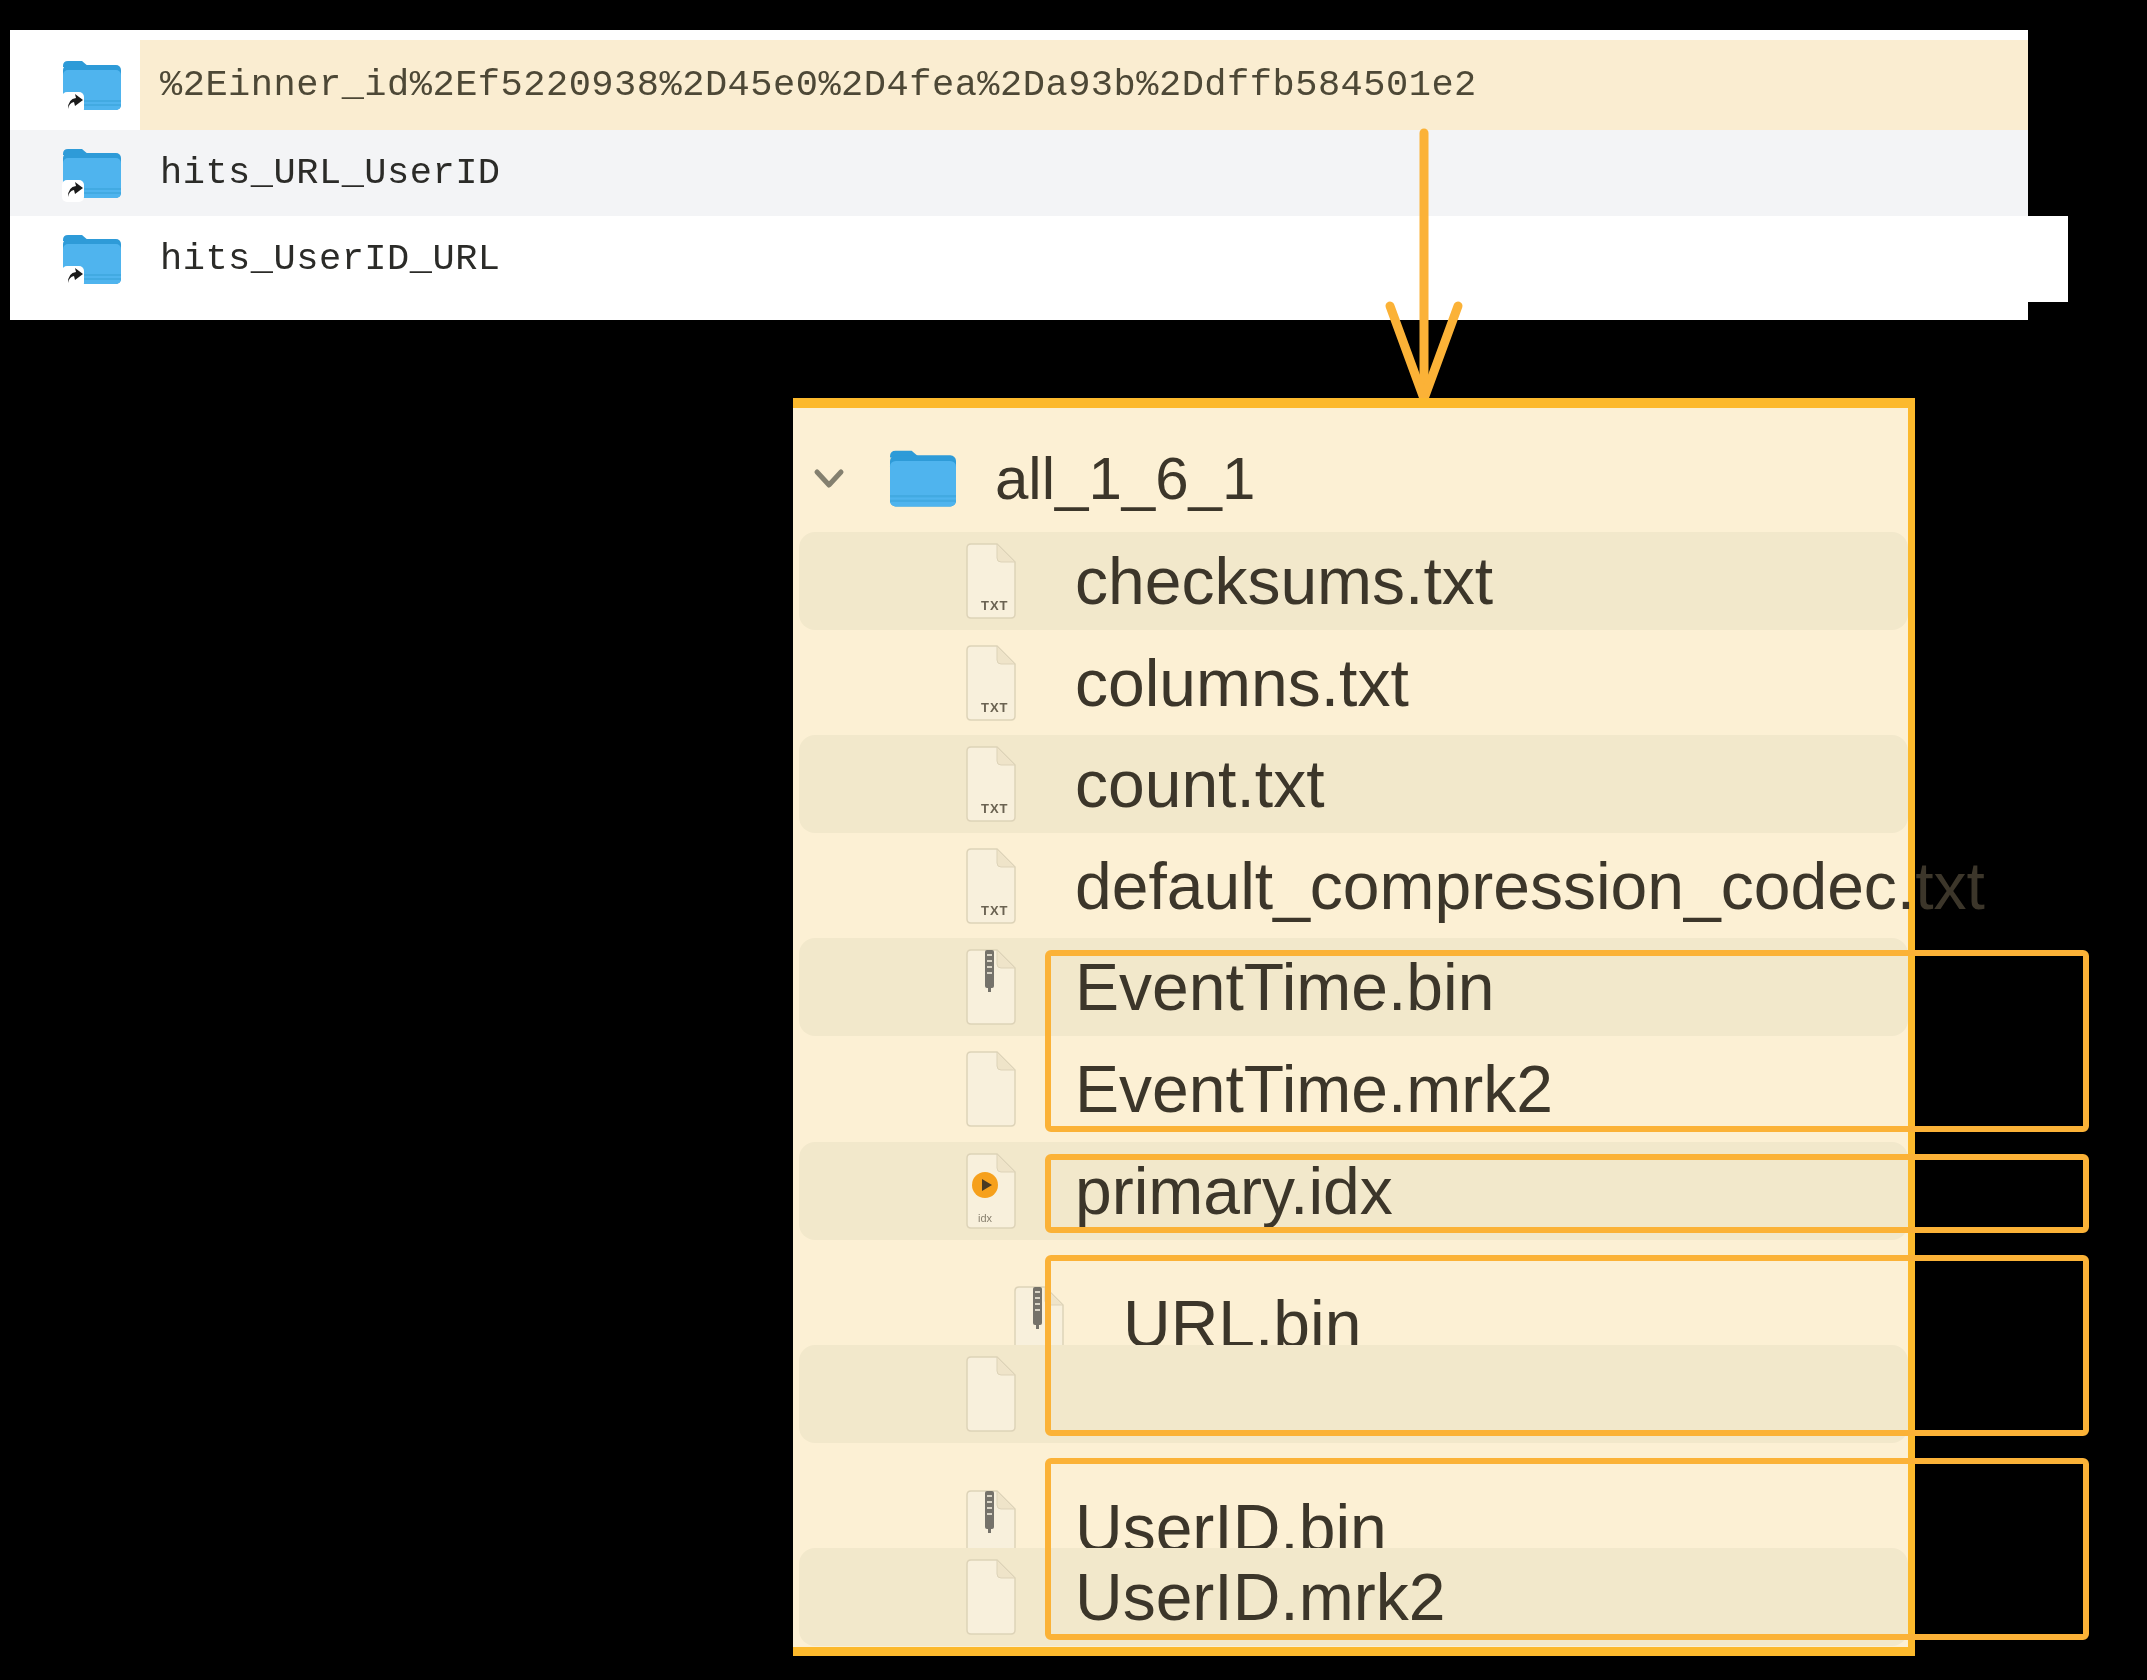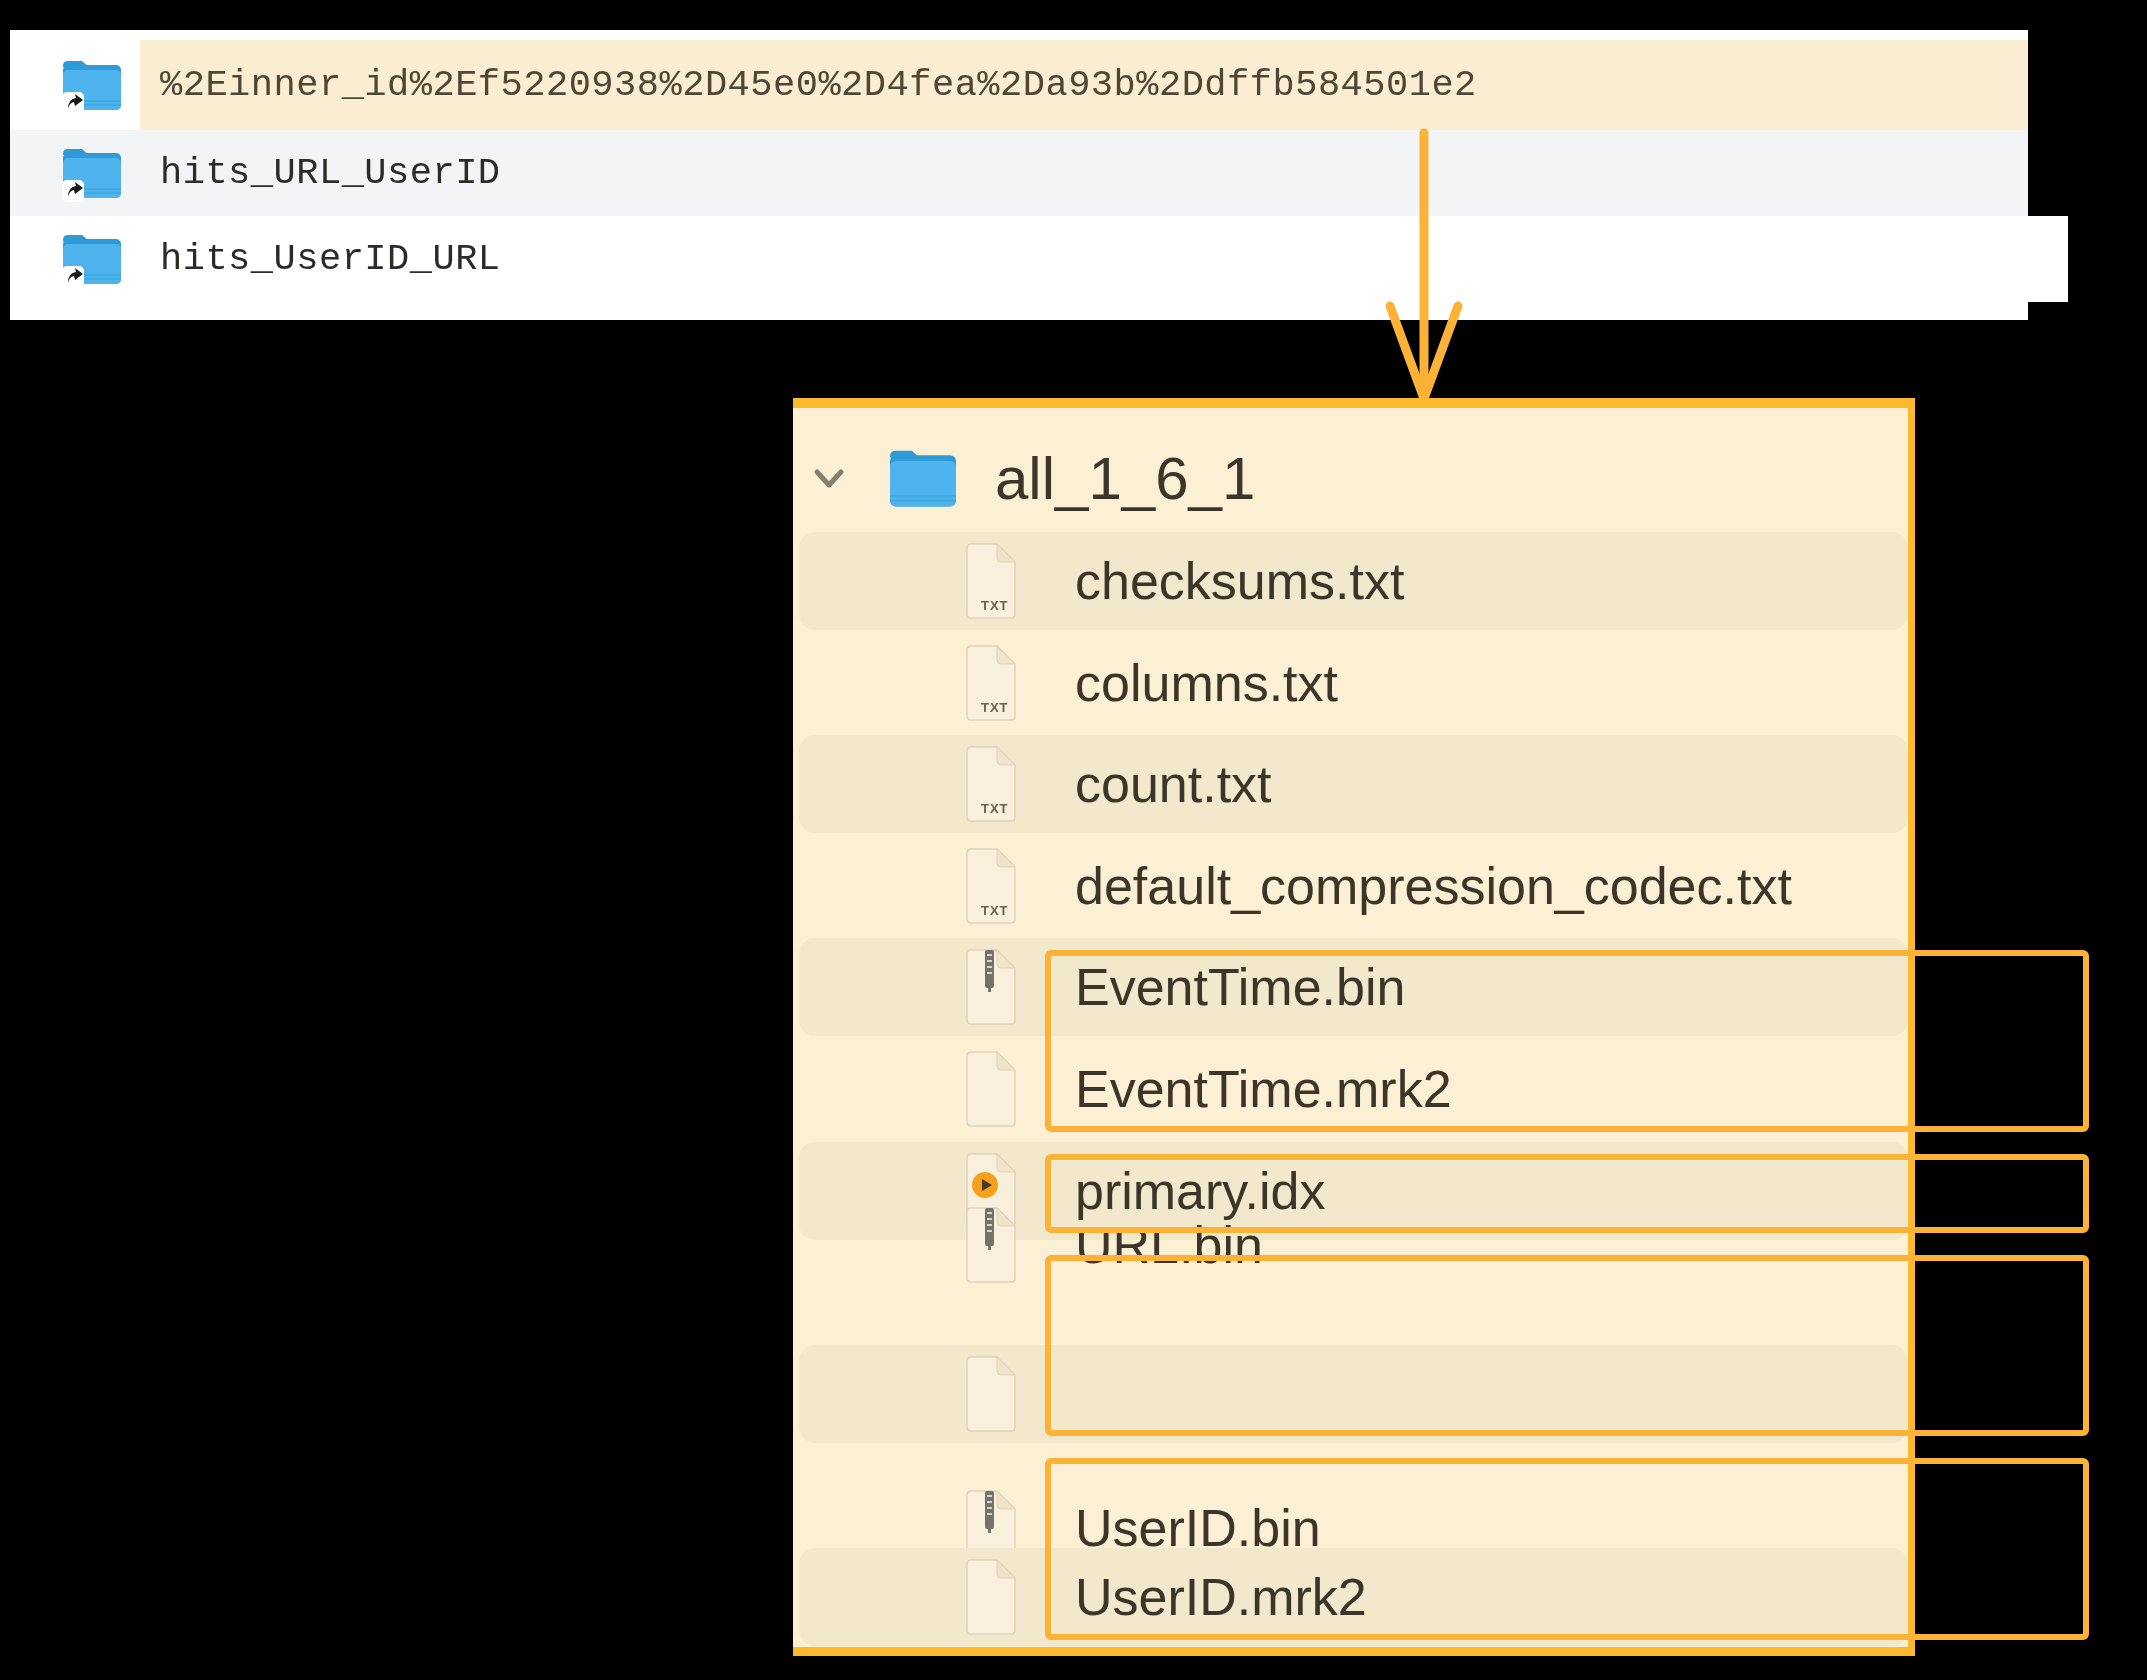--- a/index.html
+++ b/index.html
@@ -32,21 +32,21 @@
   #part-folder-icon{position:absolute;left:92px;top:50%;transform:translateY(-50%);width:76px;height:66px;}
   #part-folder-label{
     position:absolute;left:202px;top:0;height:100%;display:flex;align-items:center;
     font-size:60px;color:var(--panel-text);white-space:nowrap;
   }
   .part-row{position:absolute;left:0;width:100%;height:102px;}
   .part-row .band{position:absolute;left:6px;right:0px;top:2px;bottom:2px;border-radius:16px;background:var(--row-band);}
   .file-icon-wrap{position:absolute;left:168px;top:50%;transform:translateY(-50%);width:60px;height:78px;}
   .part-label{
     position:absolute;left:282px;top:0;height:100%;display:flex;align-items:center;
-    font-size:52px;color:var(--panel-text);white-space:nowrap;
+    font-size:66px;color:var(--panel-text);white-space:nowrap;
   }
   .anno-box{
     position:absolute;left:252px;width:1044px;box-sizing:border-box;
     border:6px solid var(--accent);border-radius:6px;pointer-events:none;background:transparent;
   }
   svg{display:block;}
 </style>
 </head>
 <body>
 
@@ -203,21 +203,21 @@
             <svg viewBox="0 0 60 78" width="100%" height="100%">
               <path d="M6 6 q0-4 4-4 h26 l18 18 v52 q0 4-4 4 h-40 q-4 0-4-4 z" fill="#F8F0DC" stroke="#DDD3B8" stroke-width="1.5"></path>
               <path d="M36 2 l18 18 h-14 q-4 0-4-4 z" fill="#EFE4C9" stroke="#DDD3B8" stroke-width="1"></path>
               <circle cx="24" cy="33" r="13" fill="#F6A01B"></circle>
               <path d="M21 27 l10 6 -10 6 z" fill="#4A3A23"></path>
               <text x="17" y="70" font-size="11" font-family="Liberation Sans, sans-serif" fill="#8A8270">idx</text>
             </svg>
           </span>
           <span class="part-label">primary.idx</span>
         </div>
-        <div class="part-row" style="top: 786px;">
+        <div class="part-row" style="top: 865px; margin-left: 48px;">
           <span class="file-icon-wrap">
             <svg viewBox="0 0 60 78" width="100%" height="100%">
               <path d="M6 6 q0-4 4-4 h26 l18 18 v52 q0 4-4 4 h-40 q-4 0-4-4 z" fill="#F8F0DC" stroke="#DDD3B8" stroke-width="1.5"></path>
               <path d="M36 2 l18 18 h-14 q-4 0-4-4 z" fill="#EFE4C9" stroke="#DDD3B8" stroke-width="1"></path>
               <rect x="24" y="2" width="9" height="38" rx="2" fill="#75726A"></rect>
               <rect x="26" y="6" width="5" height="2" fill="#D9D4C6"></rect>
               <rect x="26" y="12" width="5" height="2" fill="#D9D4C6"></rect>
               <rect x="26" y="18" width="5" height="2" fill="#D9D4C6"></rect>
               <rect x="26" y="24" width="5" height="2" fill="#D9D4C6"></rect>
               <rect x="27" y="38" width="3" height="6" fill="#75726A"></rect>

